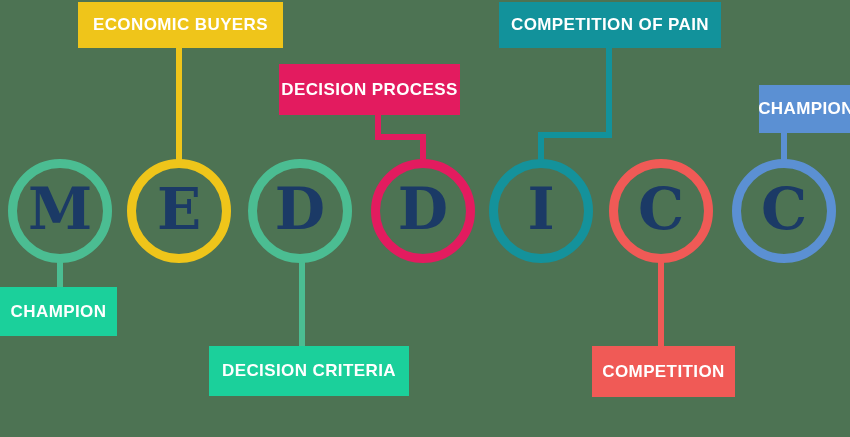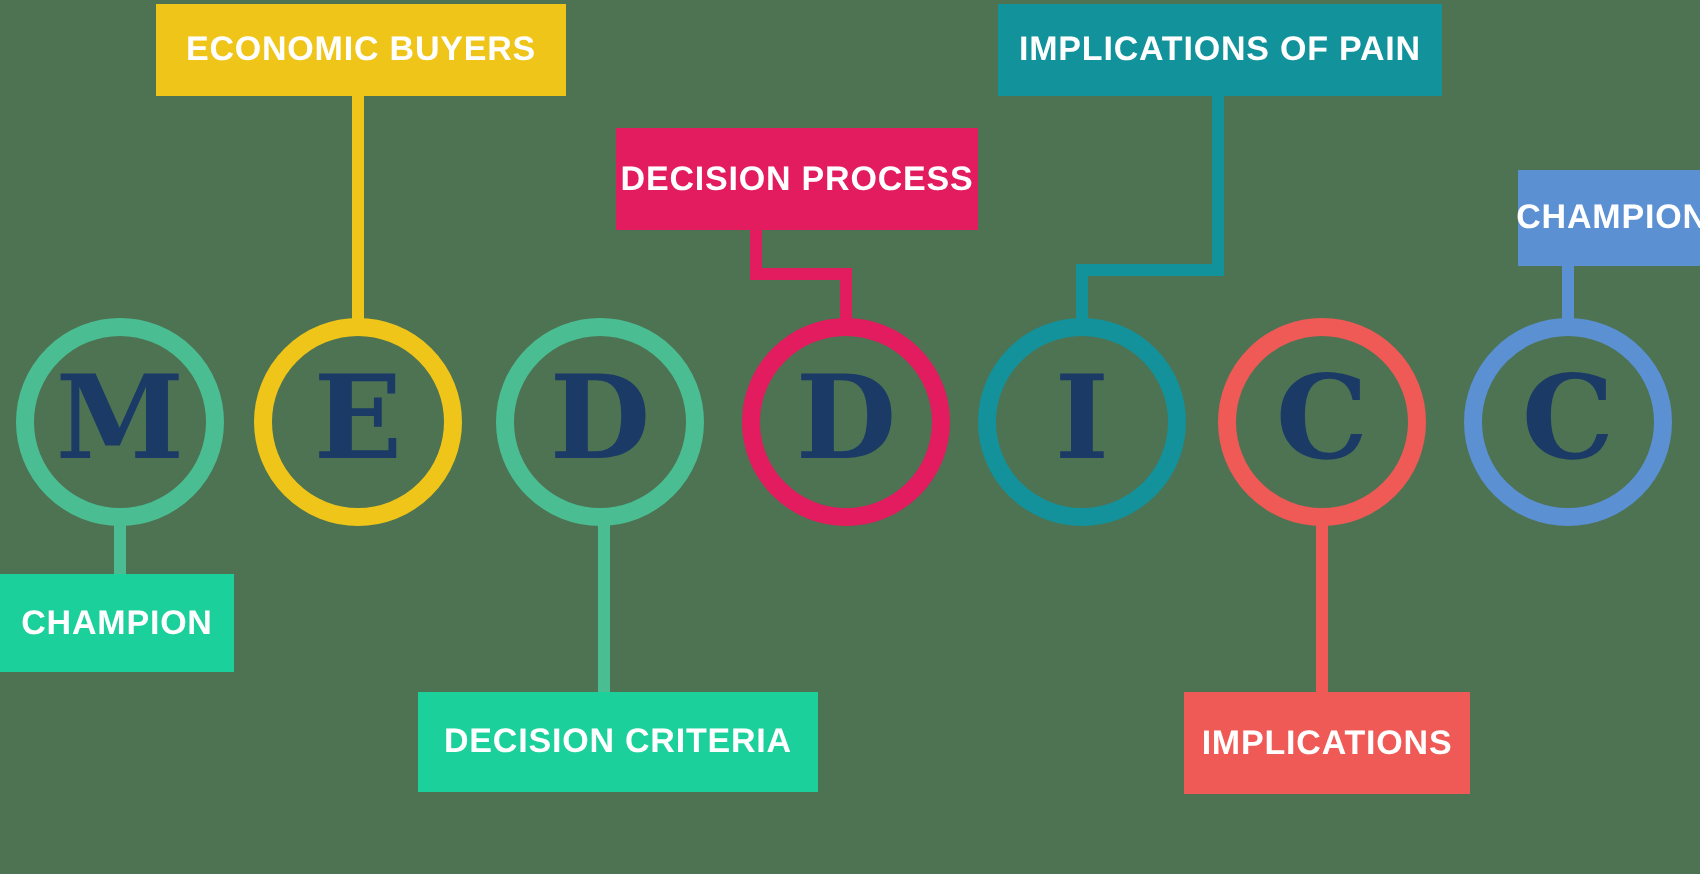--- a/index.html
+++ b/index.html
@@ -32,21 +32,21 @@
   .pos-i {left:489px;top:159px;}
   .pos-c1{left:609px;top:159px;}
   .pos-c2{left:732px;top:159px;}
   
   .label{
     position:absolute;display:flex;align-items:center;justify-content:center;
     color:#FFFFFF;font-weight:bold;font-size:17px;letter-spacing:.4px;
     text-align:center;z-index:3;white-space:nowrap;
   }
   .lb-eb {left:78px; top:2px;  width:205px;height:46px;background:#EFC51A;}
-  .lb-dp {left:308px;top:64px; width:181px;height:51px;background:#E31B5F;}
+  .lb-dp {left:279px;top:64px; width:181px;height:51px;background:#E31B5F;}
   .lb-iop{left:499px;top:2px;  width:222px;height:46px;background:#12929B;}
   .lb-ch {left:722px;top:85px; width:94px;height:48px;background:#5B90D3;margin-left:37px;}
   .lb-me {left:0;    top:287px;width:117px;height:49px;background:#1BD09B;}
   .lb-dc {left:209px;top:346px;width:200px;height:50px;background:#1BD09B;}
   .lb-co {left:592px;top:346px;width:143px;height:51px;background:#F05A56;}
   
   .seg{position:absolute;z-index:1;}
   .seg-e      {left:176px;top:46px; width:6px; height:115px;background:#EFC51A;}
   .seg-dp-v1  {left:375px;top:112px;width:6px; height:28px; background:#E31B5F;}
   .seg-dp-h   {left:375px;top:134px;width:51px;height:6px;  background:#E31B5F;}
@@ -93,19 +93,19 @@
   </div>
   <div class="circle c-c1 pos-c1">
     <span>C</span>
   </div>
   <div class="circle c-c2 pos-c2">
     <span>C</span>
   </div>
 
   <div class="label lb-eb">ECONOMIC BUYERS</div>
   <div class="label lb-dp">DECISION PROCESS</div>
-  <div class="label lb-iop">IMPLICATIONS OF PAIN</div>
+  <div class="label lb-iop">COMPETITION OF PAIN</div>
   <div class="label lb-ch">CHAMPION</div>
   <div class="label lb-me">CHAMPION</div>
   <div class="label lb-dc">DECISION CRITERIA</div>
-  <div class="label lb-co">IMPLICATIONS</div>
+  <div class="label lb-co">COMPETITION</div>
 
 </div>
 
 </body></html>

